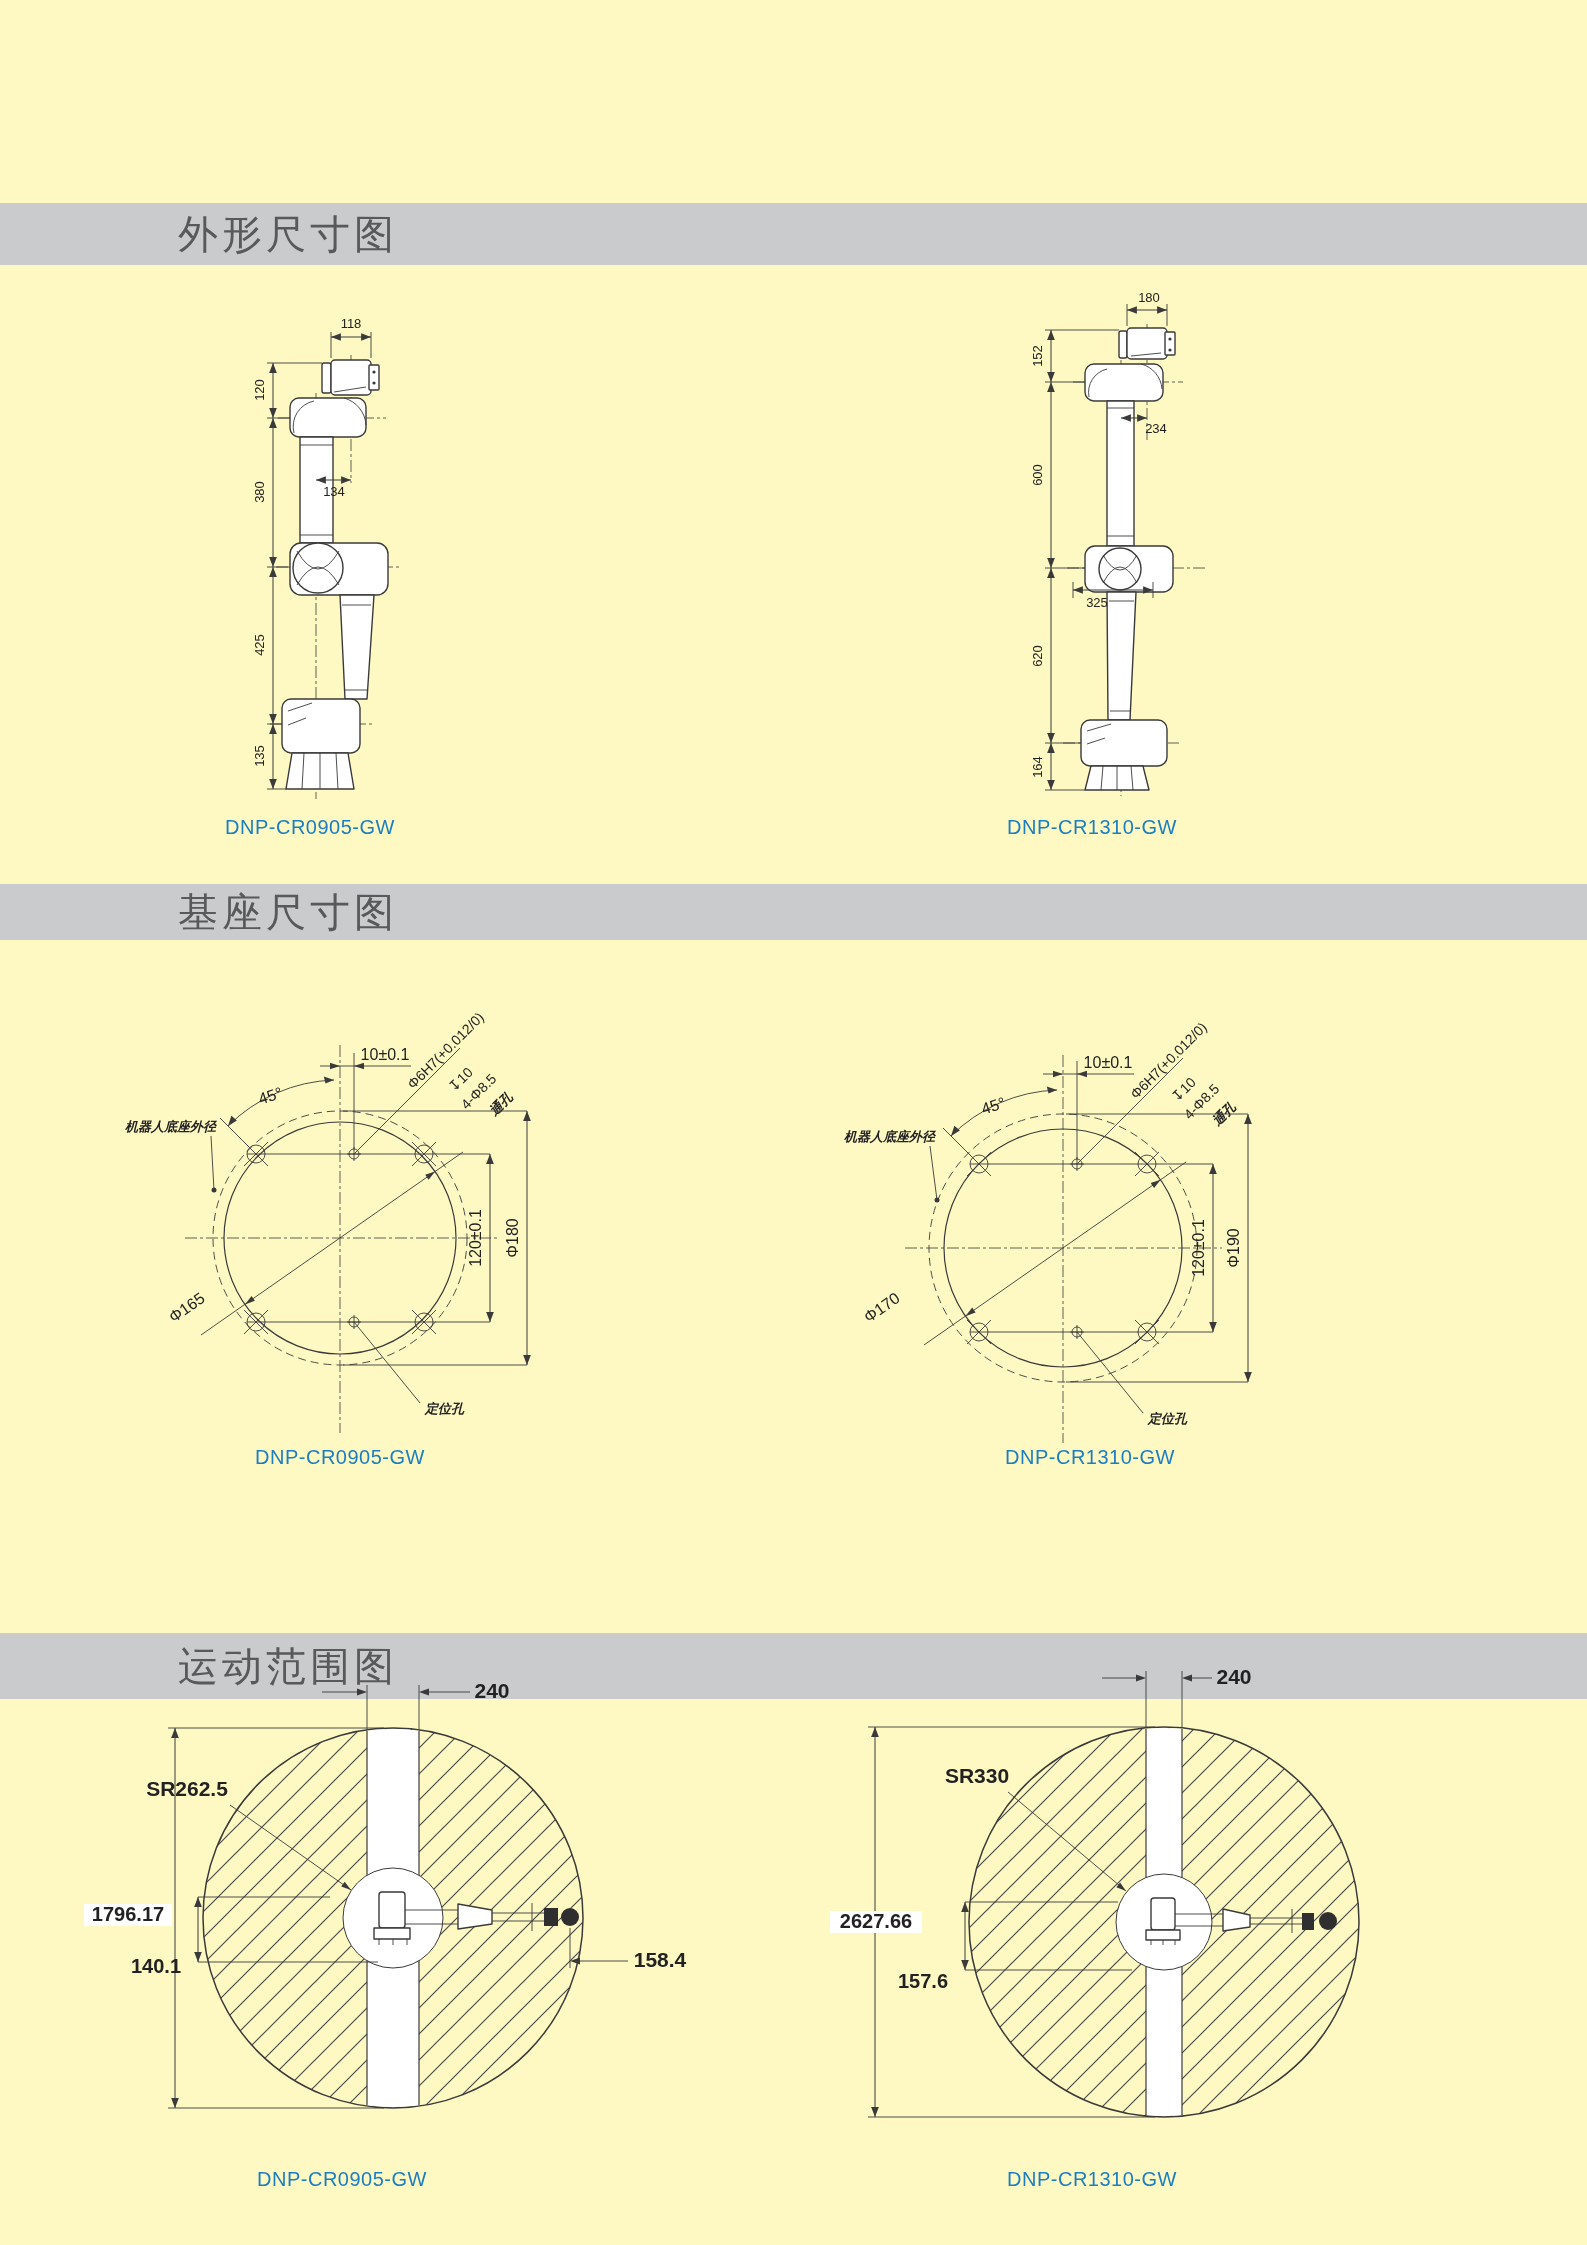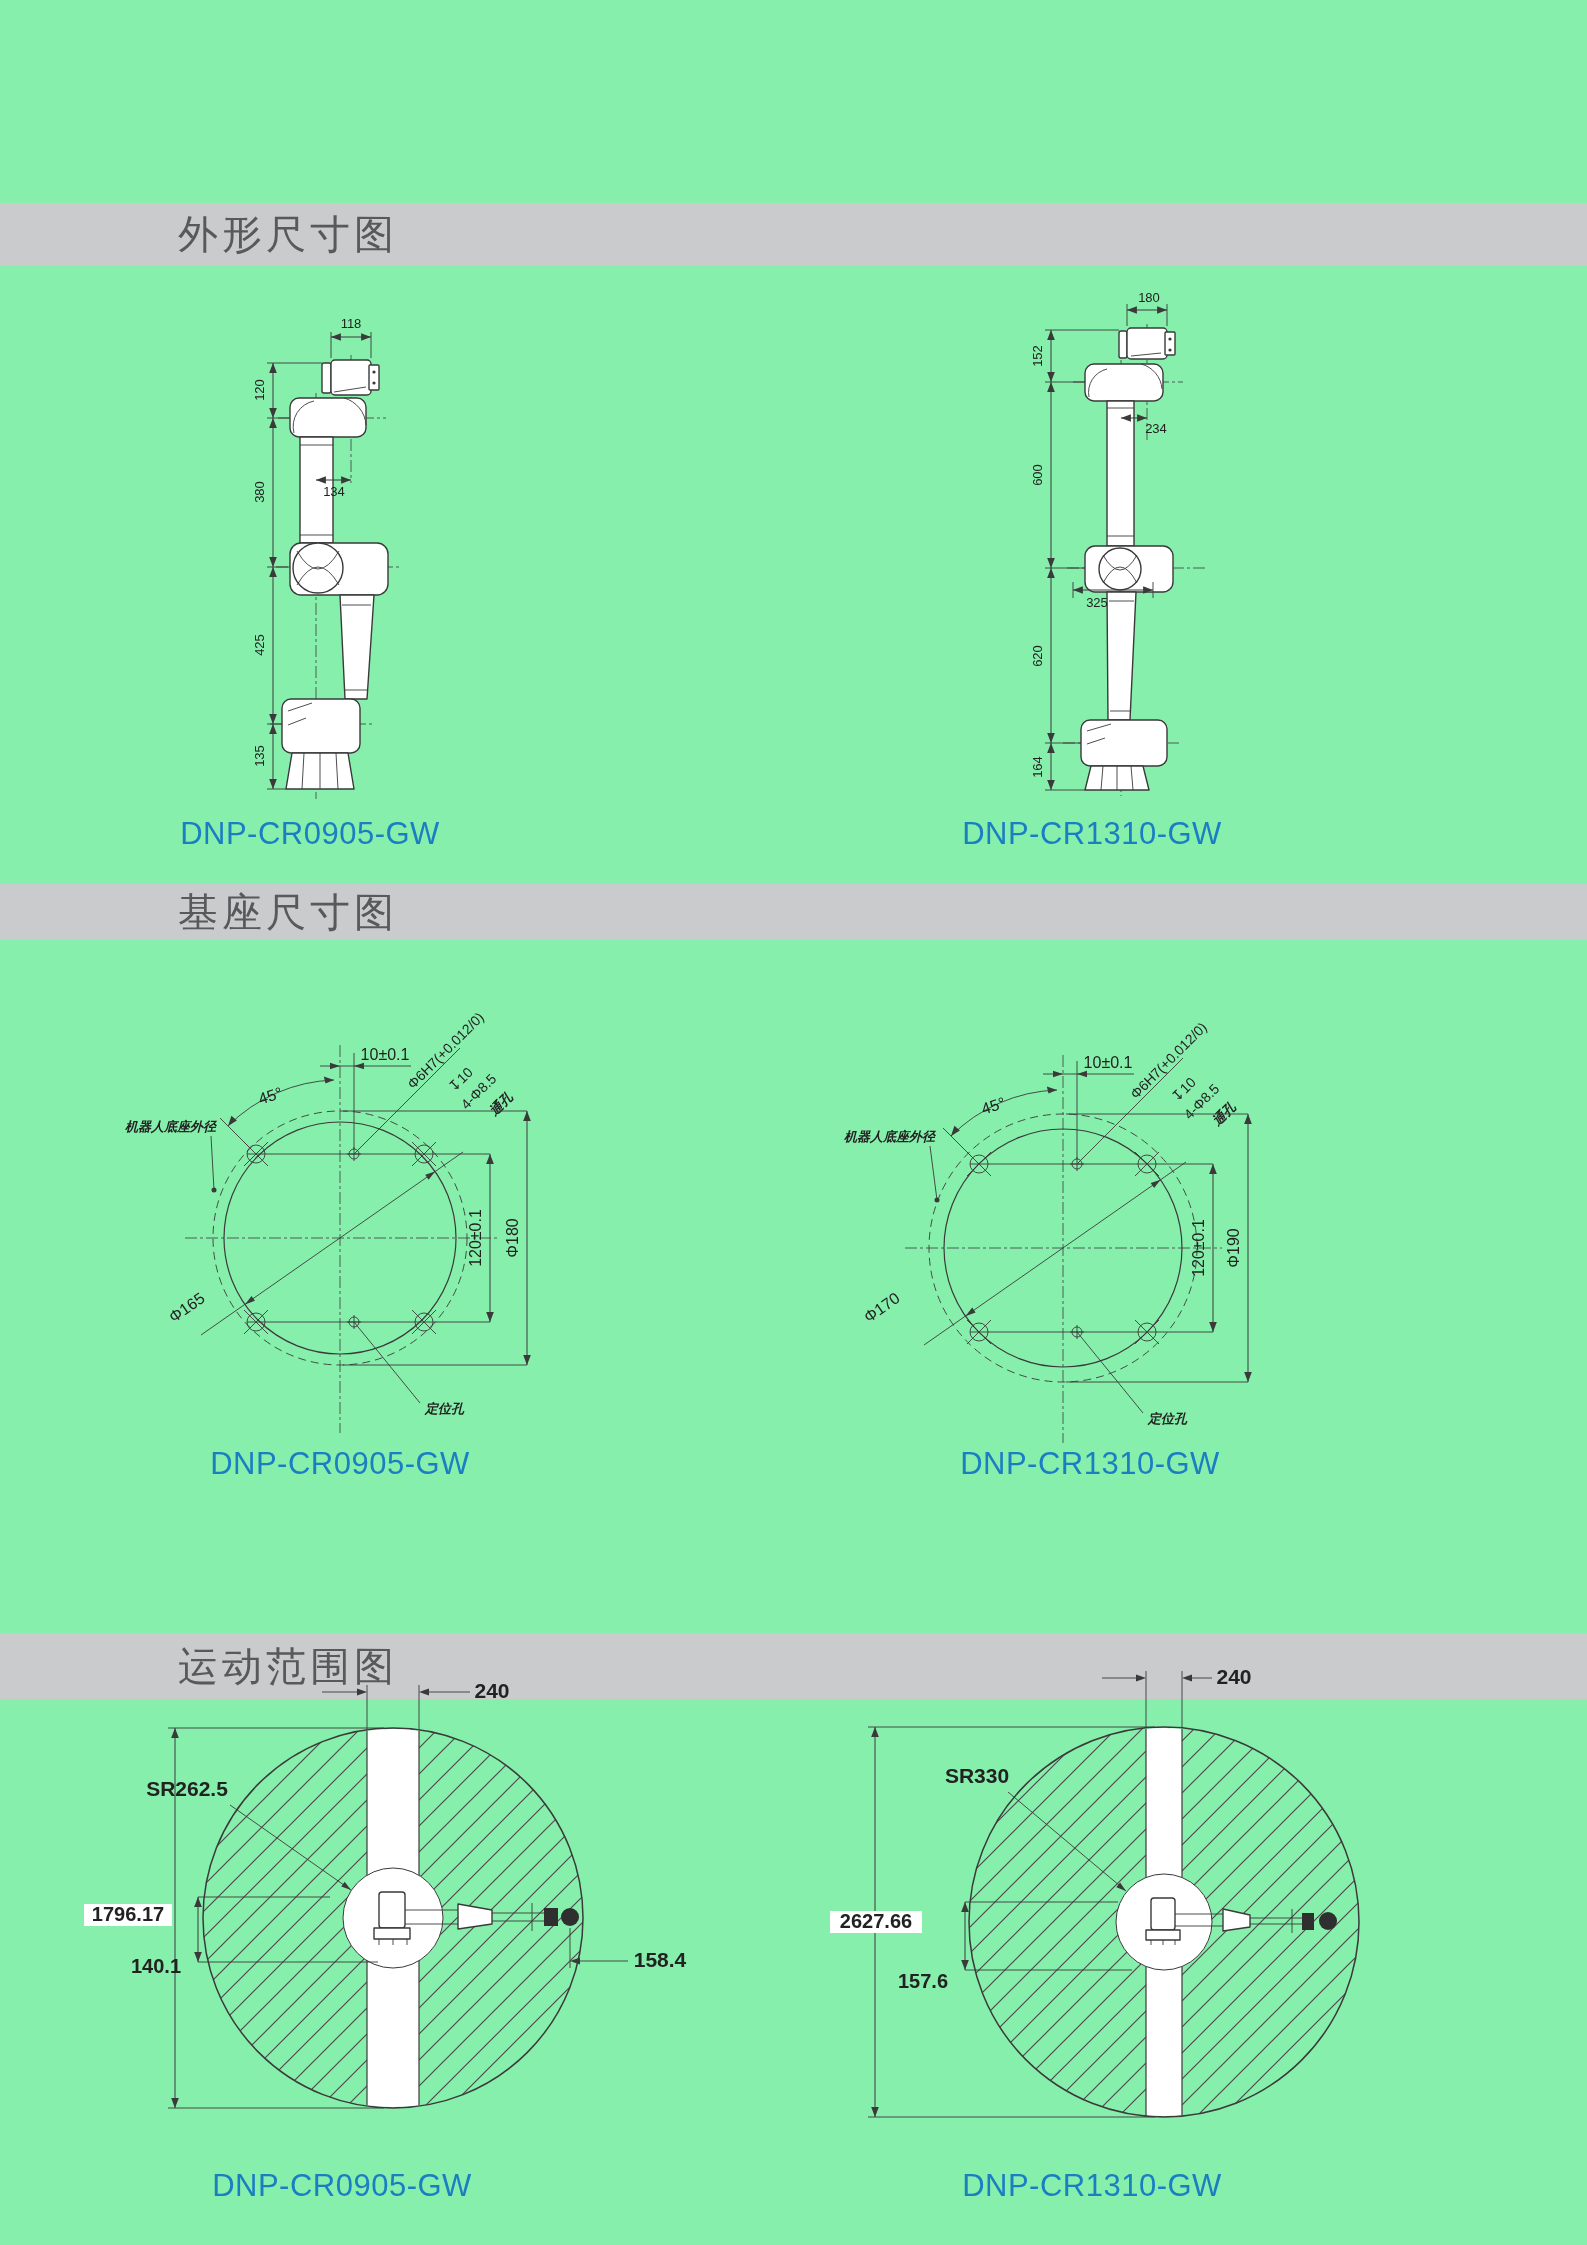--- a/index.html
+++ b/index.html
@@ -1,22 +1,22 @@
 <!DOCTYPE html>
 <html><head>
 <meta charset="utf-8">
 <style>
   html,body{margin:0;padding:0;background:#fff;}
   body{width:1587px;height:2245px;position:relative;overflow:hidden;
        font-family:"Liberation Sans","DejaVu Sans",sans-serif;}
-  .page{position:absolute;left:0;top:0;width:1587px;height:2245px;background:#86efac;}
+  .page{position:absolute;left:0;top:0;width:1587px;height:2245px;background:#fef9c3;}
   .section-bar{position:absolute;left:0;width:1587px;background:#cacbcd;color:#58595b;
        font-size:40px;letter-spacing:4px;padding-left:178px;box-sizing:border-box;
        display:flex;align-items:center;}
-  .model{position:absolute;transform:translateX(-50%);color:#1b7ec2;font-size:31px;
+  .model{position:absolute;transform:translateX(-50%);color:#1b7ec2;font-size:20px;
        white-space:nowrap;letter-spacing:0.5px;}
   svg{position:absolute;overflow:visible;}
   .body-line{fill:#ffffff;stroke:#3a3a3a;stroke-width:1.4;stroke-linejoin:round;}
   .thin{fill:none;stroke:#3a3a3a;stroke-width:0.9;}
   .med{fill:none;stroke:#3a3a3a;stroke-width:1.2;}
   .cl{fill:none;stroke:#3a3a3a;stroke-width:0.8;stroke-dasharray:12 3 3 3;}
   .dash{stroke-dasharray:8 5;}
   .dim{stroke:#3a3a3a;stroke-width:1;fill:none;}
   text{fill:#222222;font-family:"Liberation Sans","DejaVu Sans",sans-serif;}
   .t13{font-size:13px;}

